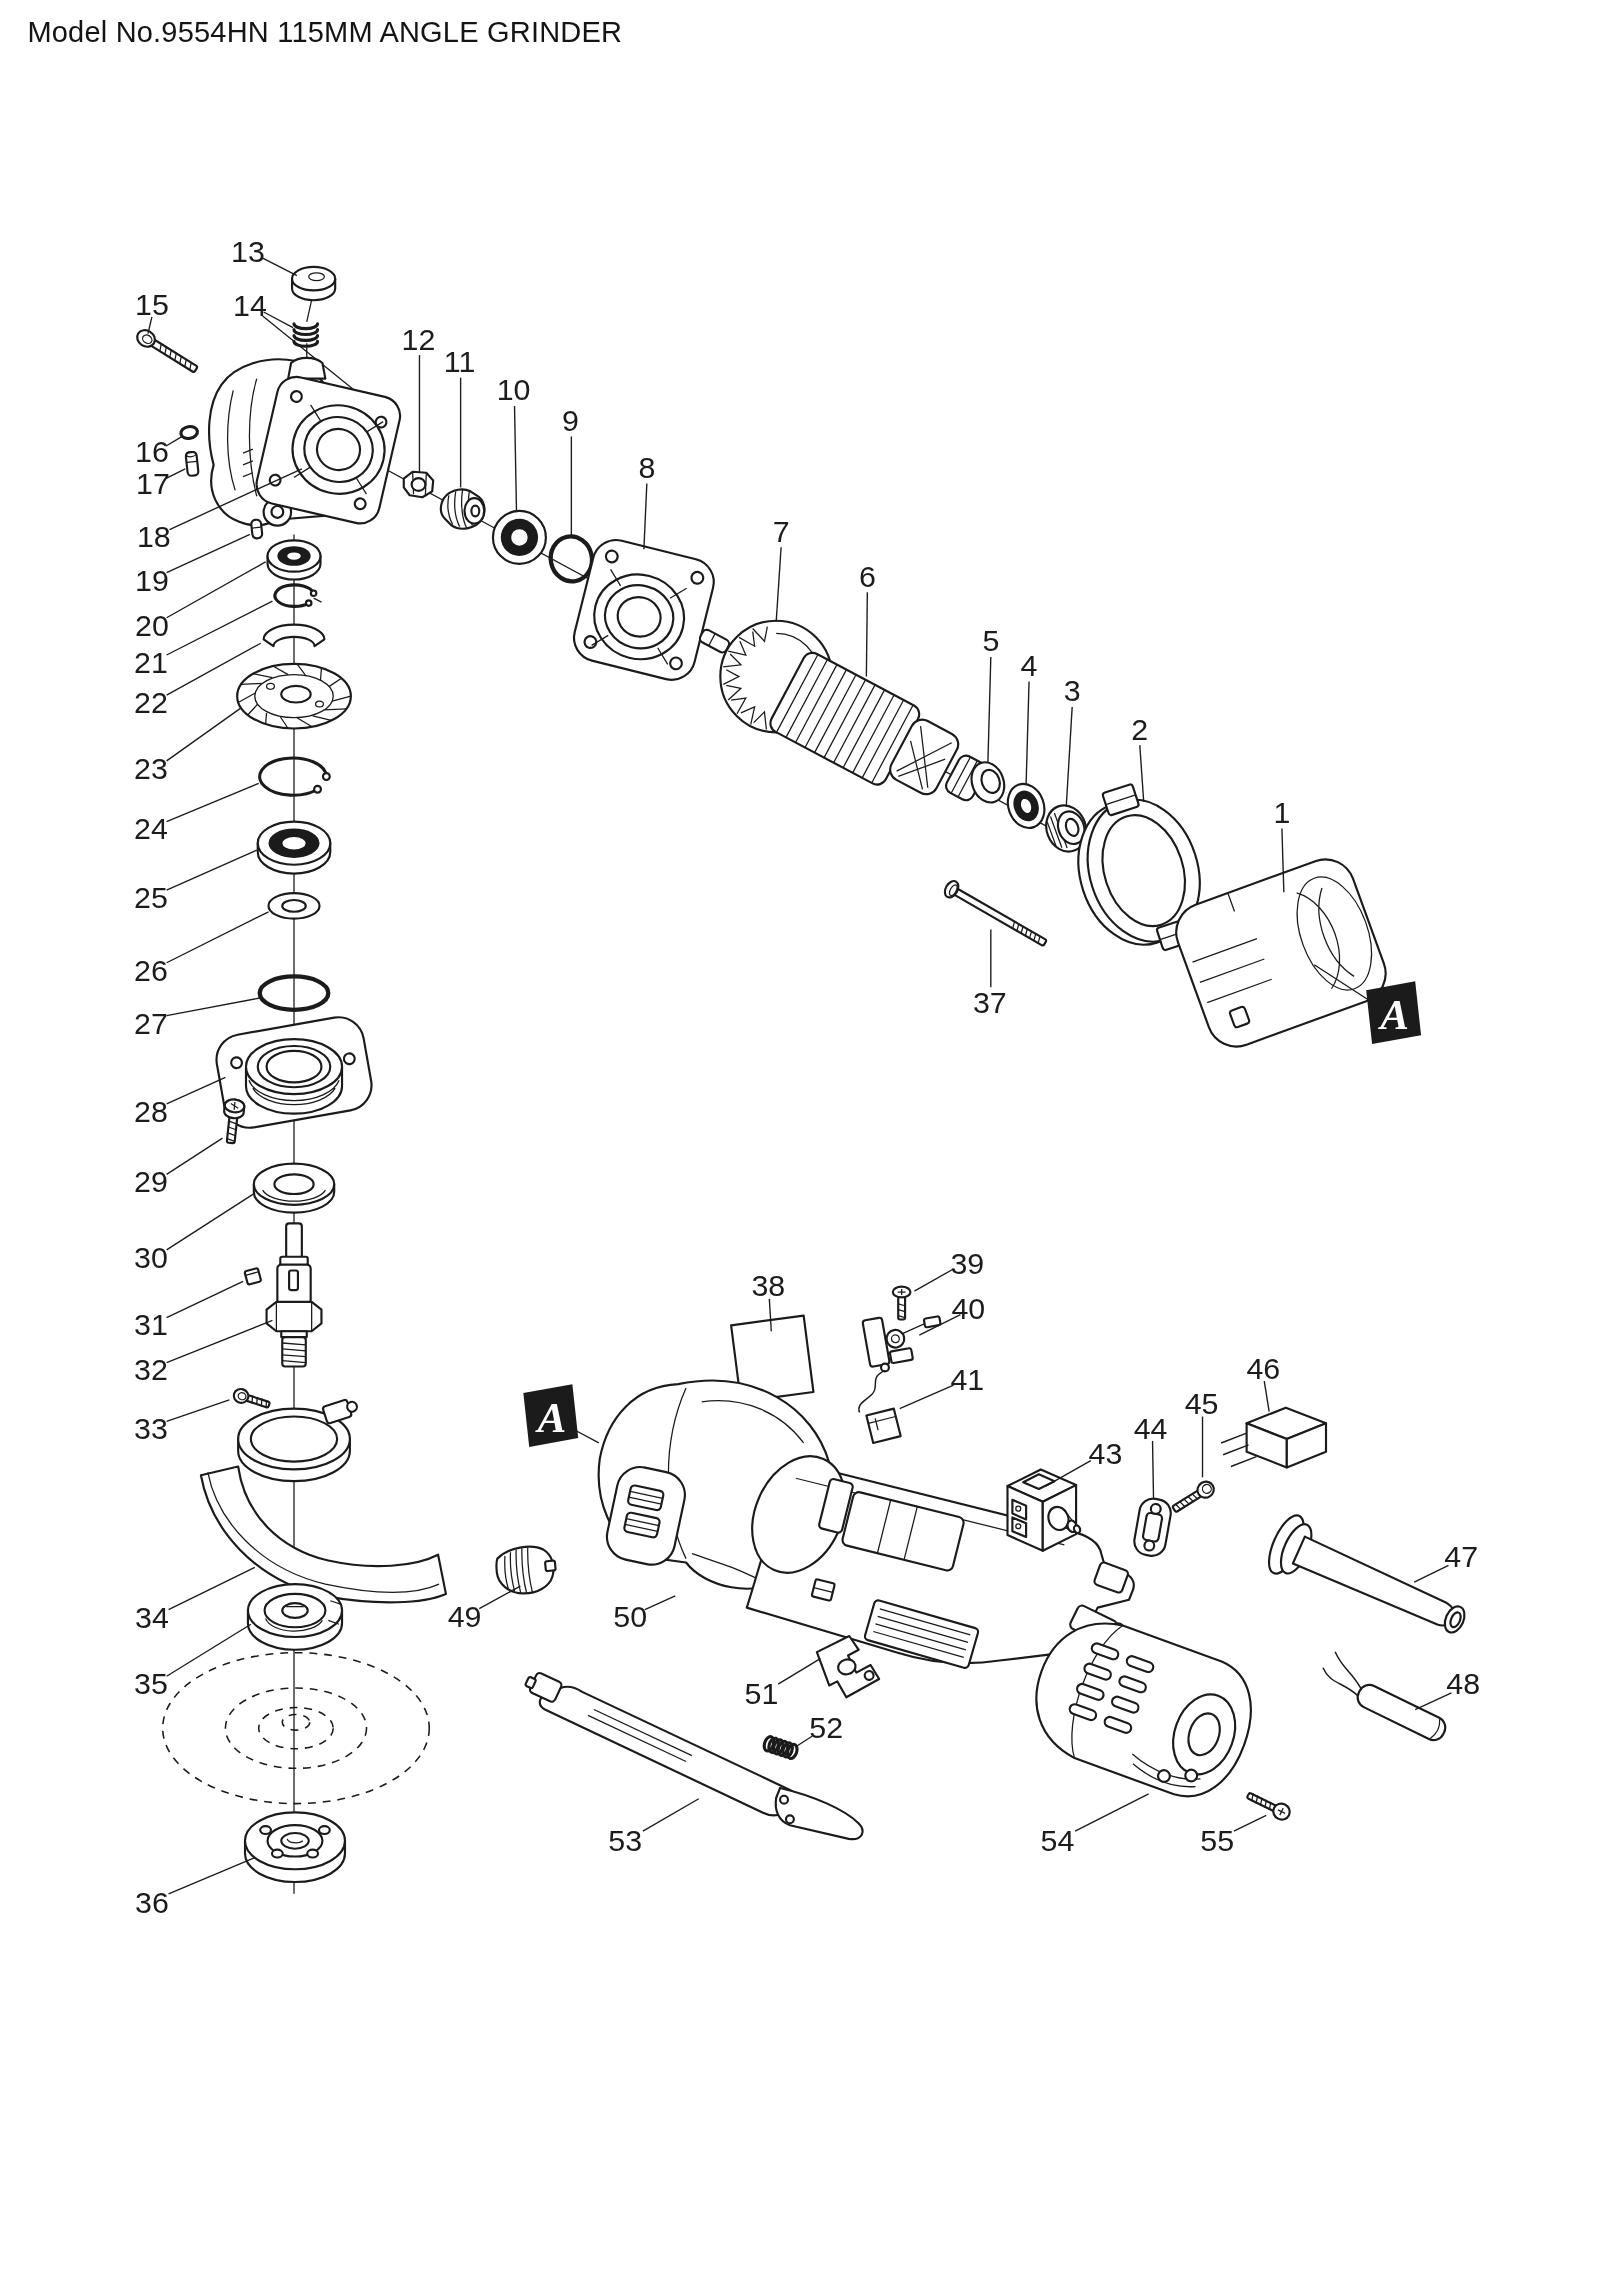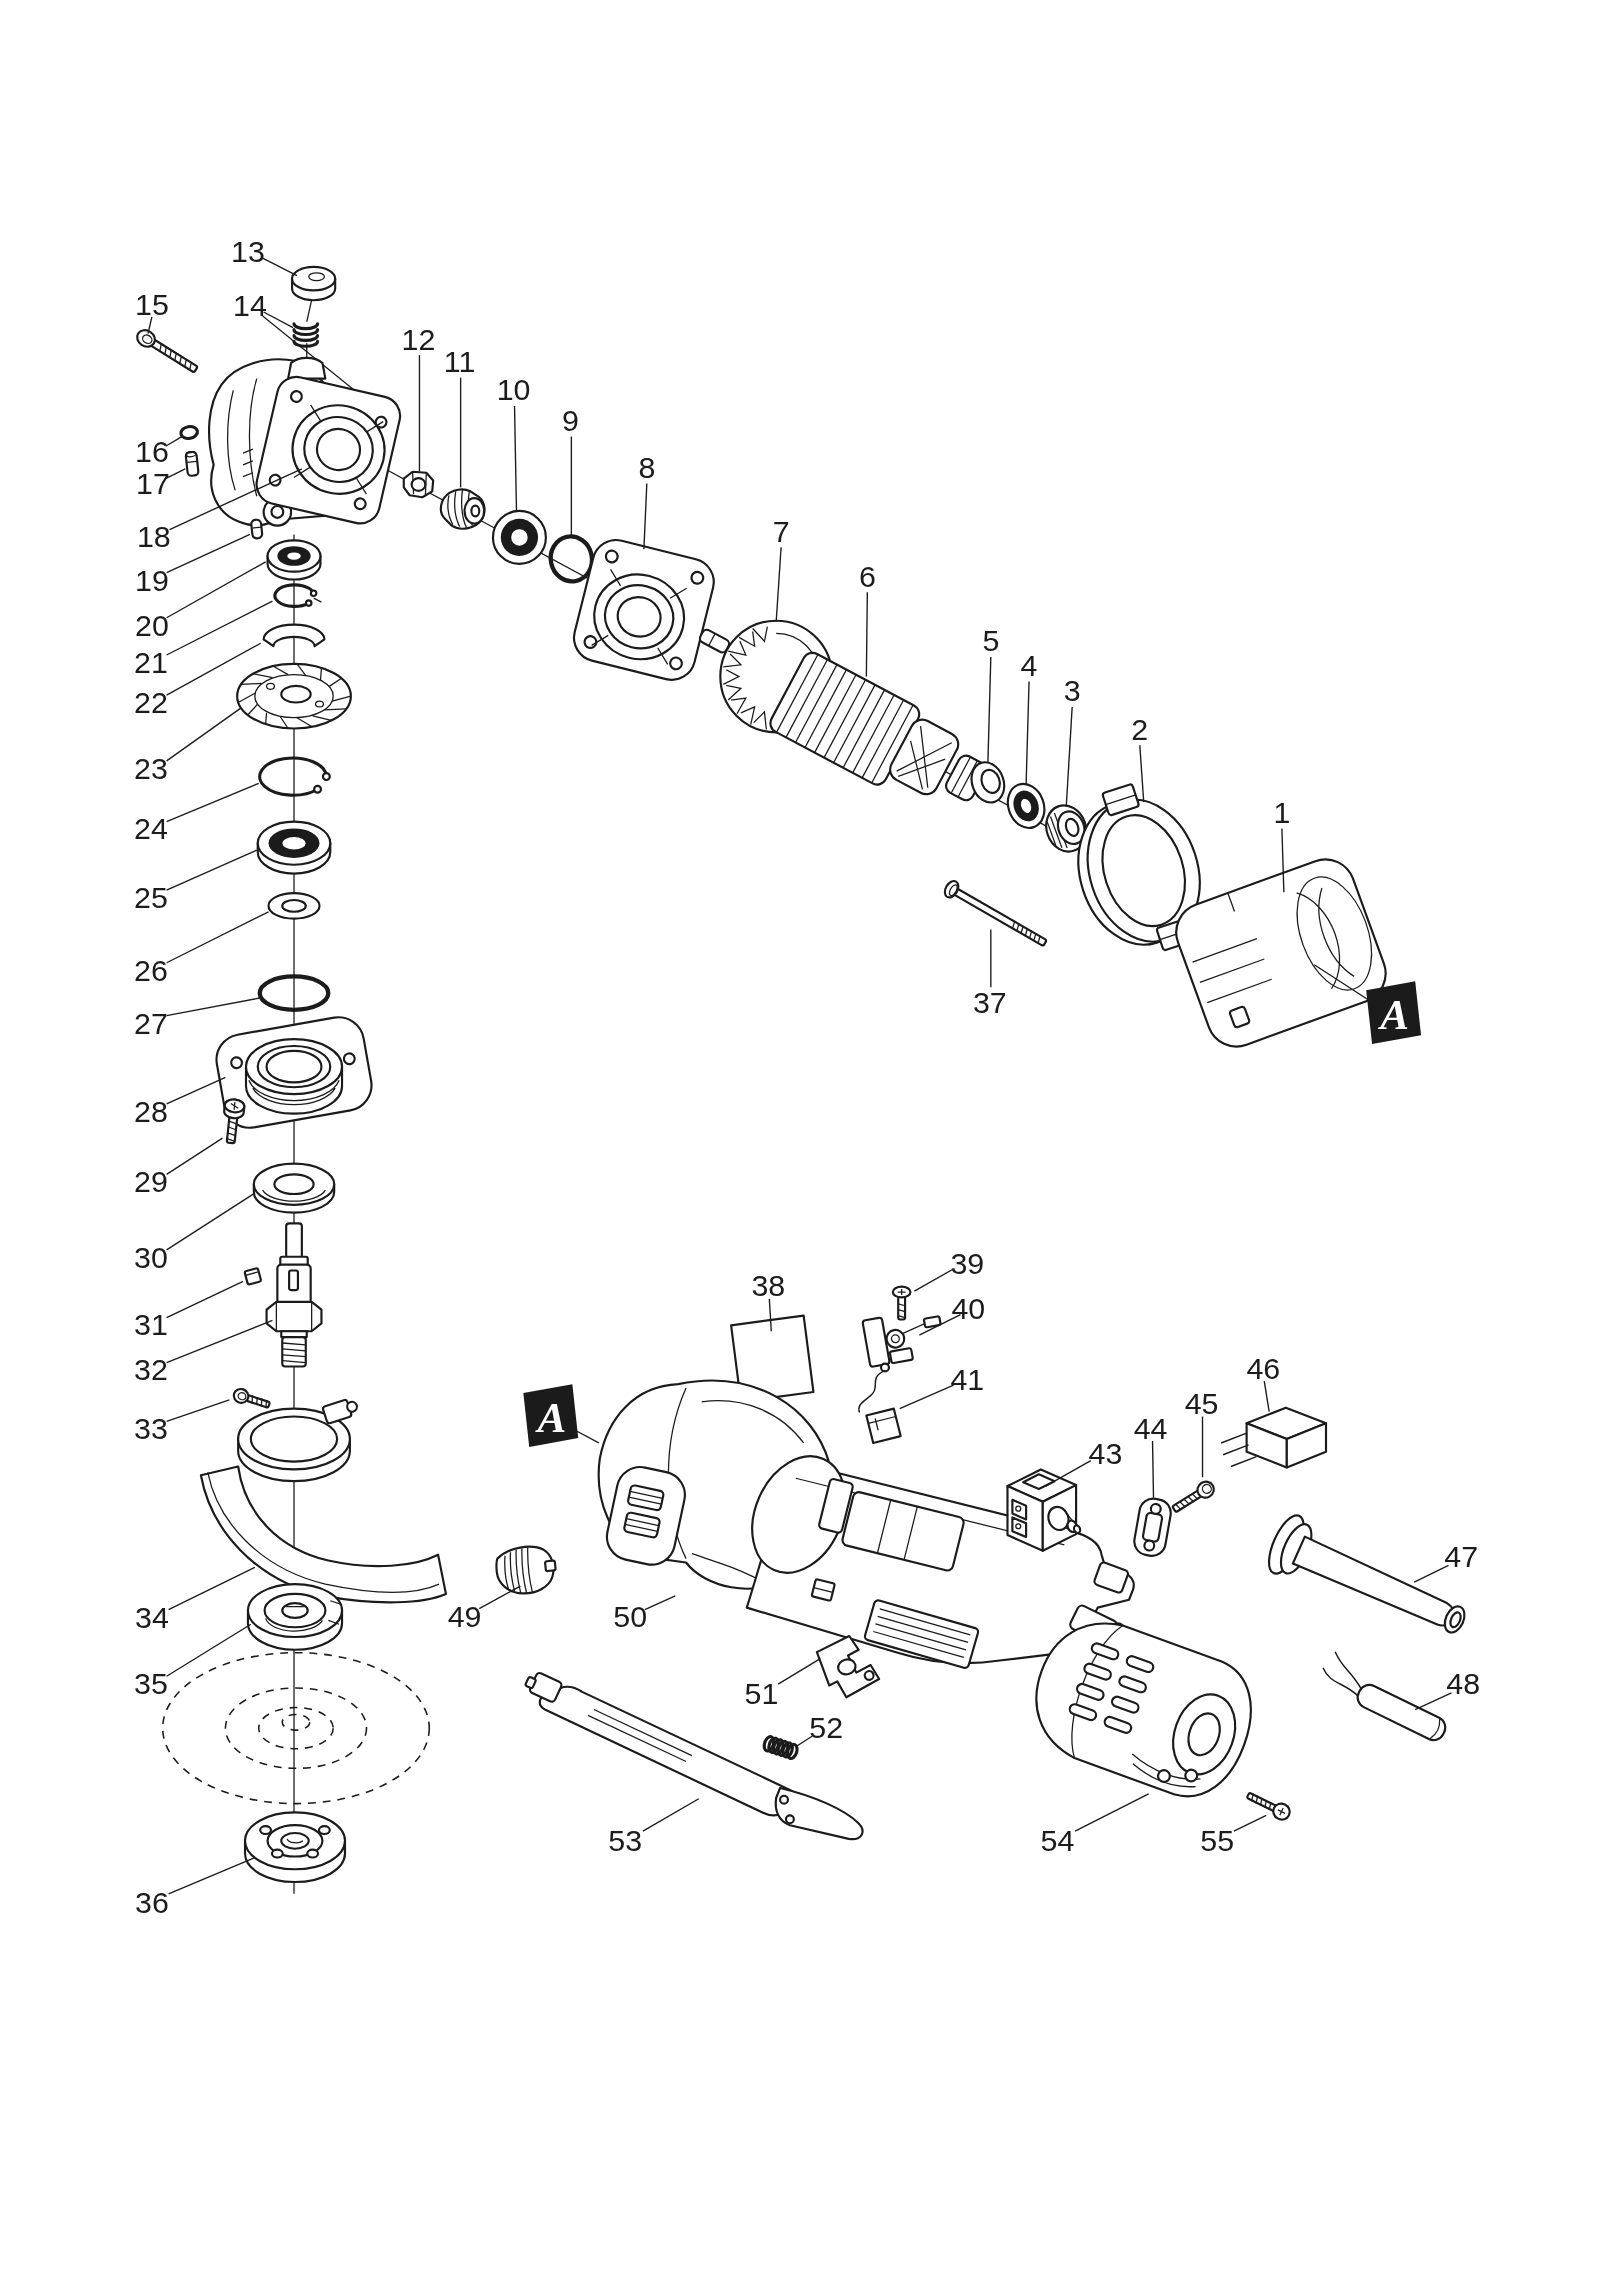--- a/index.html
+++ b/index.html
@@ -14,20 +14,21 @@
   .thick{fill:none;stroke:#1b1b1b;stroke-width:4.4;}
   .ring{fill:none;stroke:#1b1b1b;stroke-width:3.2;stroke-linecap:round;}
   .plabel{font:31px "Liberation Sans",sans-serif;fill:#1c1c1c;}
   .mlabel{font:italic 700 44px "Liberation Serif",serif;fill:#ffffff;}
   .leader{stroke:#1c1c1c;stroke-width:1.4;fill:none;}
 </style>
 </head>
 <body>
 
 <div class="page">
+  <div class="title">Model No.9554HN 115MM ANGLE GRINDER</div>
 
   <svg width="1621" height="2293" viewBox="0 0 1654 2339">
 
     <g>
       <line class="thin" x1="319" y1="301" x2="313" y2="328"></line>
       <line class="thin" x1="313" y1="350" x2="313" y2="382"></line>
       <line class="thin" x1="268" y1="322" x2="384" y2="416"></line>
       <line class="thin" x1="352" y1="456" x2="1333" y2="986"></line>
       <line class="thin" x1="300" y1="545" x2="300" y2="1932"></line>
     </g>

